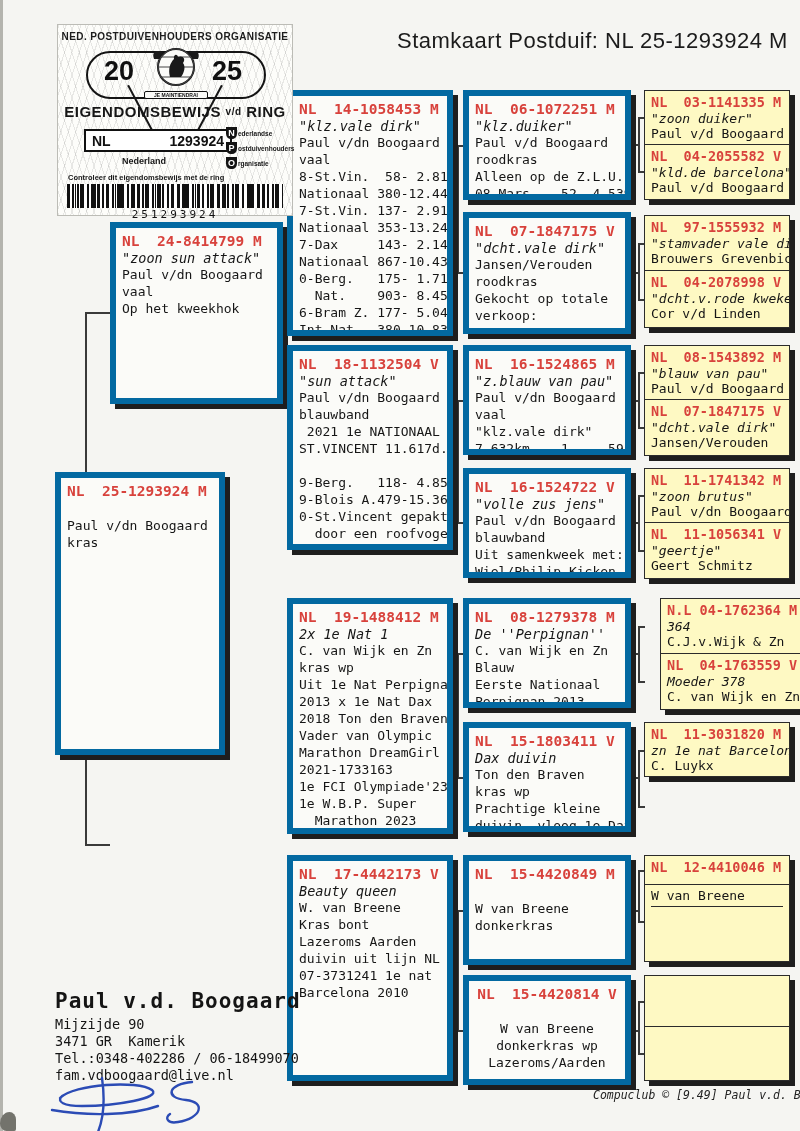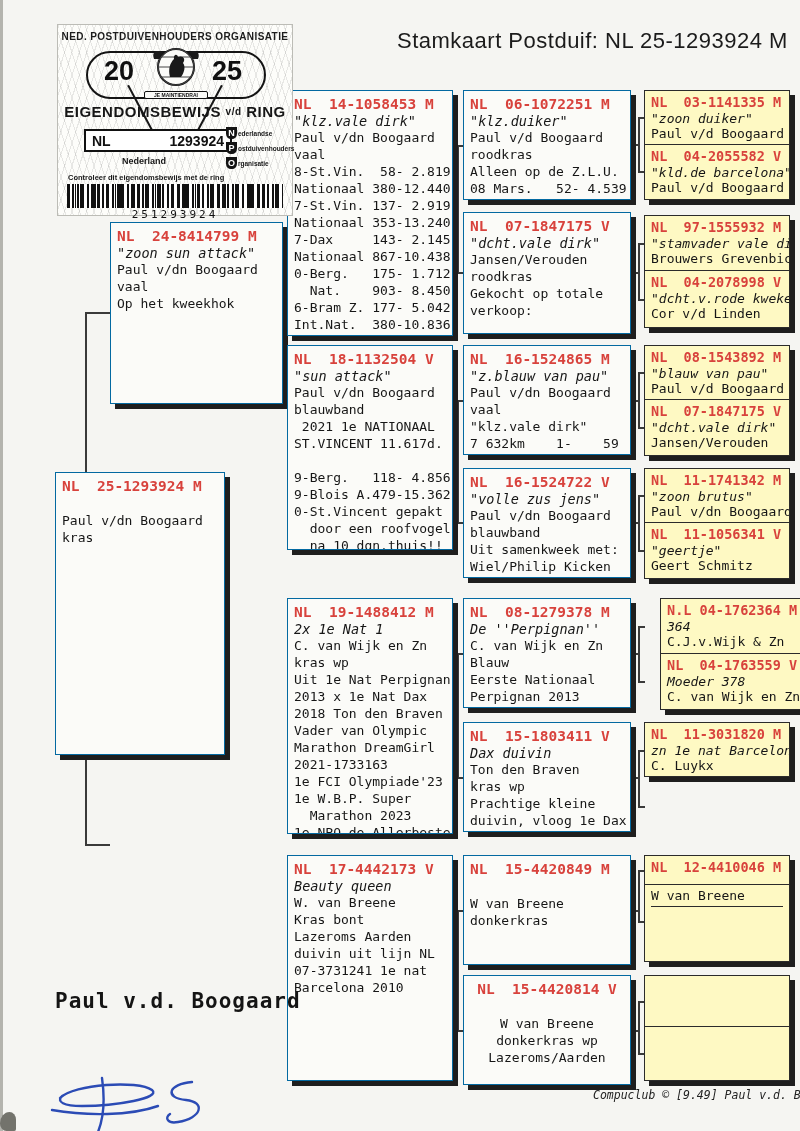--- a/index.html
+++ b/index.html
@@ -11,21 +11,21 @@
   .corner-smudge{position:absolute;left:0;top:1112px;width:16px;height:19px;background:#73736c;border-radius:60% 40% 10% 40%;z-index:0;}
 
   
   .title{position:absolute;left:397px;top:28px;font-family:"Liberation Sans",sans-serif;
          font-size:22px;letter-spacing:.5px;color:#1b1b1b;white-space:nowrap;z-index:3;}
 
   
   .ln{position:absolute;background:#3a3a3a;z-index:1;}
 
   
-  .pbox{position:absolute;background:#fbfbf8;border:1px solid #0369a1;
+  .pbox{position:absolute;background:#fbfbf8;border:6px solid #0369a1;
         box-shadow:5px 5px 0 #1e1e1e;padding:4px 6px;overflow:hidden;z-index:2;box-sizing:border-box;}
   .ring{font:bold 14.5px/18px "DejaVu Sans Mono",monospace;color:#d8423c;white-space:pre;}
   .iname{font:italic 13.5px/16px "DejaVu Sans Mono",monospace;color:#161616;white-space:pre;}
   .pbody{font:13px/17px "DejaVu Sans Mono",monospace;color:#161616;white-space:pre;}
 
   
   .pair{position:absolute;box-shadow:5px 5px 0 #1e1e1e;z-index:2;}
   .sbox{position:relative;background:#fef9c3;border:1px solid #2b2b2b;
         padding:3px 6px;overflow:hidden;box-sizing:border-box;}
   .sbox + .sbox{margin-top:-1px;}
@@ -420,20 +420,24 @@
   <div class="pair" style="left:644px;top:975px;width:146px;">
     <div class="sbox" style="height:52px;">
       <div class="pbody"></div>
     </div>
     <div class="sbox" style="height:55px;">
       <div class="pbody"></div>
     </div>
   </div>
 
   <div class="owner-name">Paul v.d. Boogaard</div>
+  <div class="owner-lines">Mijzijde 90
+3471 GR  Kamerik
+Tel.:0348-402286 / 06-18499070
+fam.vdboogaard@live.nl</div>
 
   <div class="signature">
     <svg width="170" height="62" viewBox="0 0 170 62">
       <g fill="none" stroke="#2b4bb5" stroke-width="2.4" stroke-linecap="round">
         <path d="M14 26 C28 12 92 8 106 18 C116 26 70 34 36 34 C18 34 10 30 16 24"></path>
         <path d="M6 38 C40 44 84 44 112 34"></path>
         <path d="M56 6 C58 20 60 40 52 60"></path>
         <path d="M146 10 C122 12 118 26 140 28 C160 30 156 46 132 50 C122 52 118 46 124 42"></path>
       </g>
     </svg>

